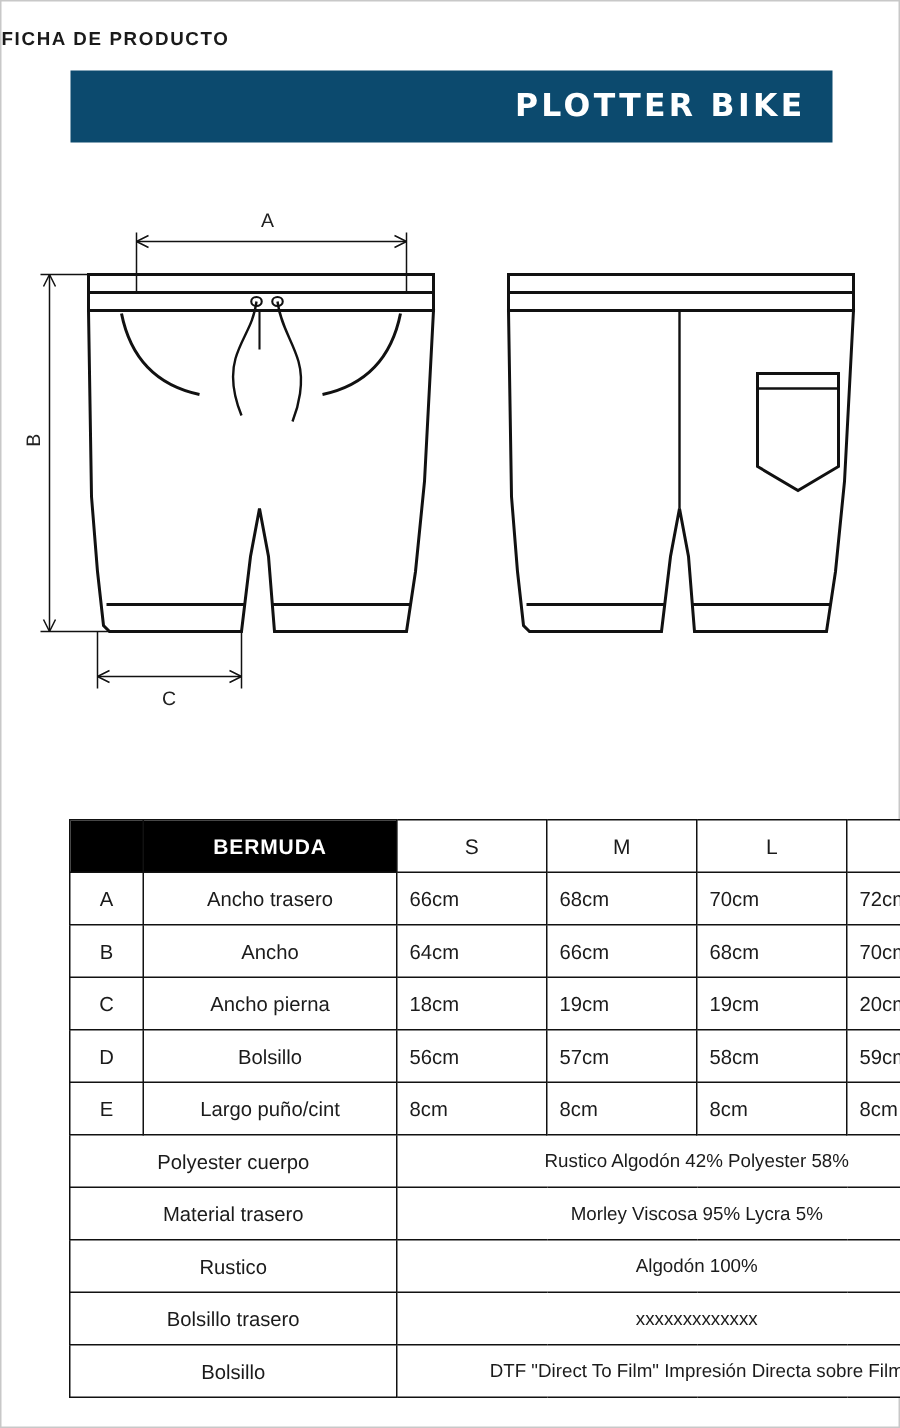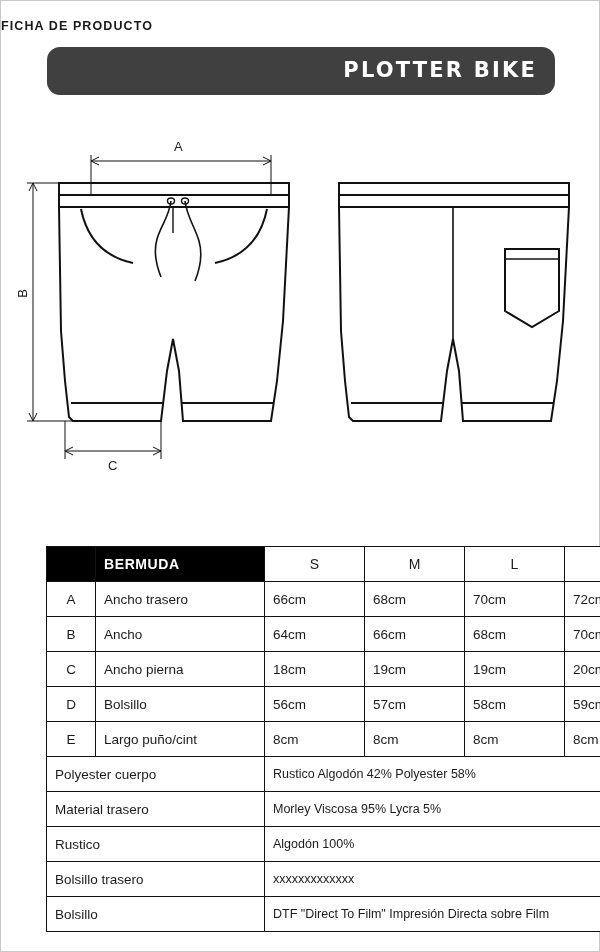--- a/index.html
+++ b/index.html
@@ -35,22 +35,21 @@
     font-weight: bold;
     letter-spacing: 1.1px;
     color: #1a1a1a;
   }
   .brand-bar {
     position: absolute;
     top: 46px;
     left: 46px;
     width: 508px;
     height: 48px;
-    background: #404040;
-    border-radius: 13px;
+    background: #0c4a6e;
   }
   .brand-name {
     position: absolute;
     right: 18px;
     top: 11px;
     color: #ffffff;
     font-size: 21px;
     font-weight: bold;
     letter-spacing: 2.2px;
     font-family: "DejaVu Sans", sans-serif;
@@ -87,21 +86,21 @@
     width: 510px;
     table-layout: fixed;
   }
   table.spec td, table.spec th {
     border: 1px solid #111;
     height: 34px;
     font-size: 13.5px;
     font-weight: normal;
     padding: 0 8px;
     color: #1b1b1b;
-    text-align: left;
+    text-align: center;
     vertical-align: middle;
     background: #fff;
   }
   .col-key   { width: 32px; text-align: center !important; }
   .col-name  { width: 152px; }
   .col-size  { width: 83px; }
 
   .hdr-black {
     background: #000000 !important;
     color: #ffffff !important;

